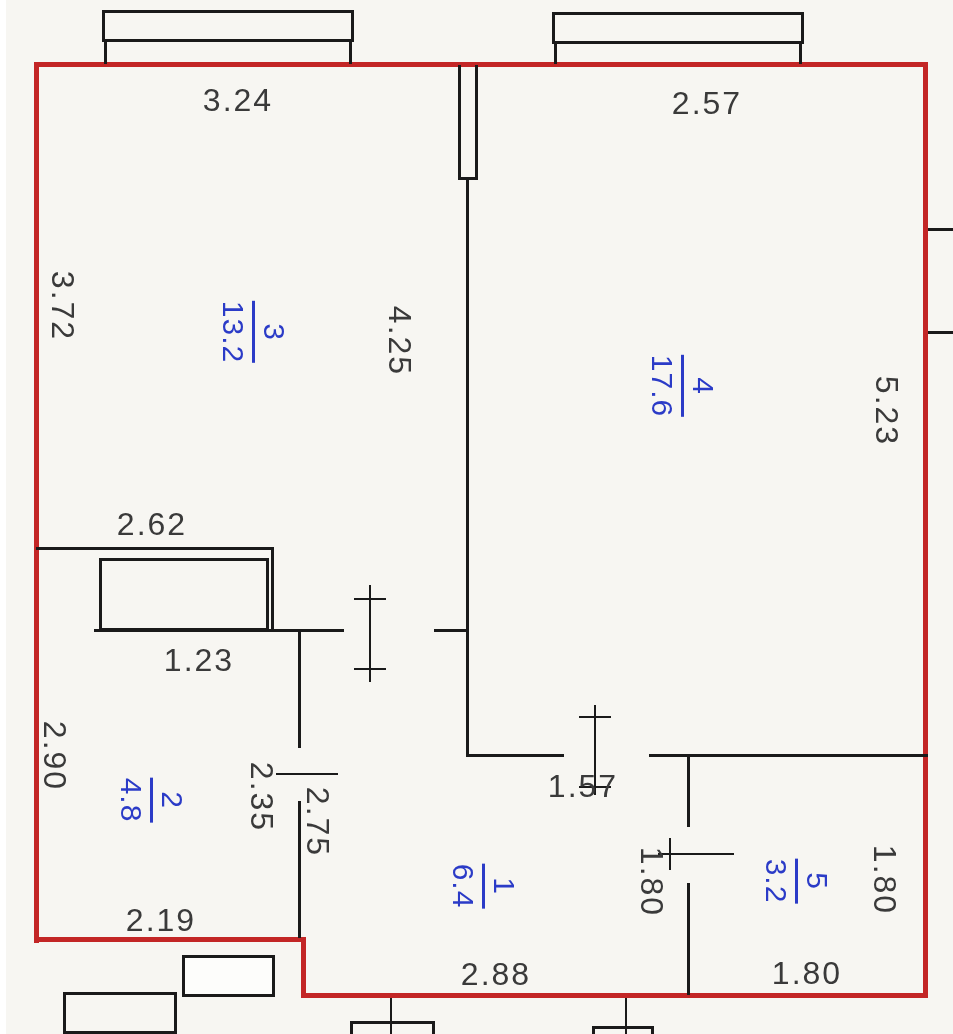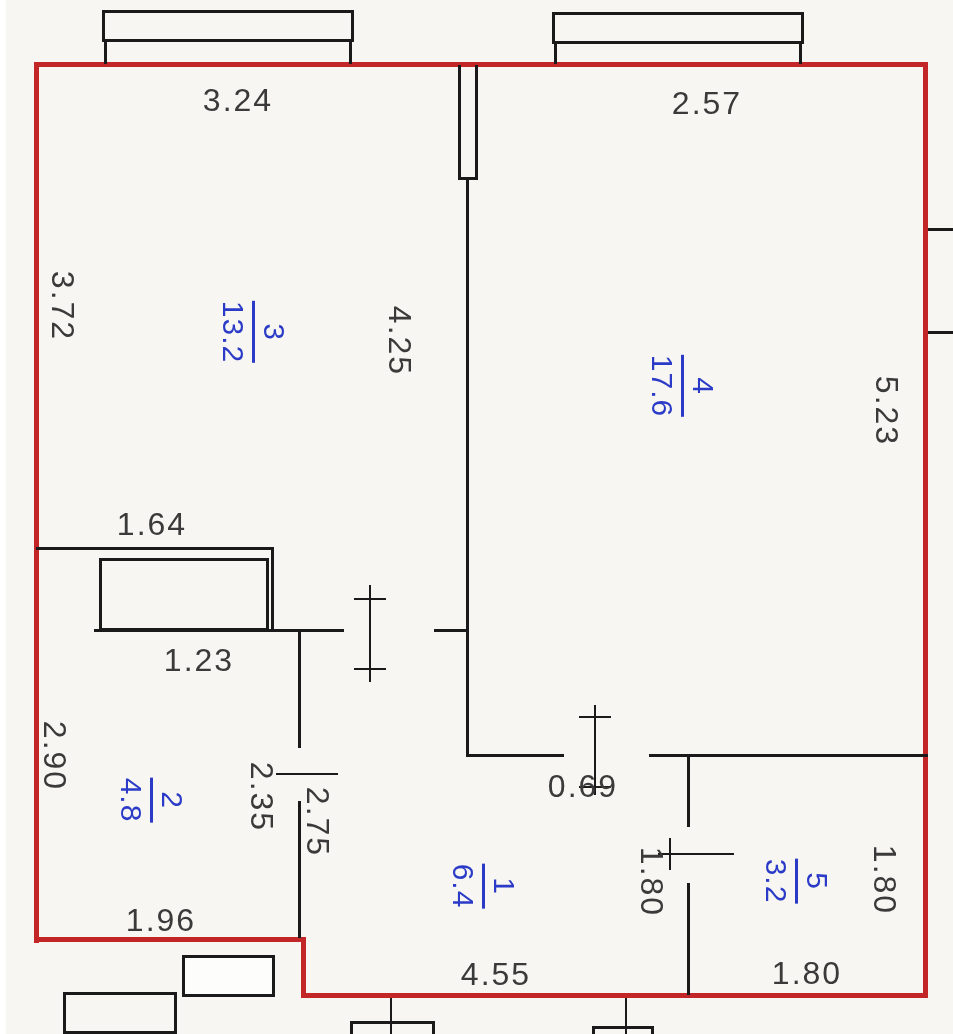--- a/index.html
+++ b/index.html
@@ -90,25 +90,25 @@
 
   <div class="frame" style="left:176px;top:955px;width:93px;height:42px;background:#fdfdfb"></div>
   <div class="frame" style="left:57px;top:992px;width:114px;height:42px"></div>
   <div class="t" style="left:384px;top:998px;width:2px;height:36px"></div>
   <div class="t" style="left:619px;top:998px;width:2px;height:36px"></div>
   <div class="frame" style="left:344px;top:1021px;width:85px;height:20px"></div>
   <div class="frame" style="left:586px;top:1026px;width:62px;height:14px"></div>
 
   <div class="dim" style="left:232px;top:100px">3.24</div>
   <div class="dim" style="left:701px;top:103px">2.57</div>
-  <div class="dim" style="left:146px;top:524px">1.64</div>
+  <div class="dim" style="left:146px;top:524px">2.62</div>
   <div class="dim" style="left:193px;top:660px">1.23</div>
-  <div class="dim" style="left:577px;top:786px">0.69</div>
-  <div class="dim" style="left:155px;top:920px">1.96</div>
-  <div class="dim" style="left:490px;top:974px">4.55</div>
+  <div class="dim" style="left:577px;top:786px">1.57</div>
+  <div class="dim" style="left:155px;top:920px">2.19</div>
+  <div class="dim" style="left:490px;top:974px">2.88</div>
   <div class="dim" style="left:801px;top:973px">1.80</div>
 
   <div class="dim v" style="left:57px;top:306px">3.72</div>
   <div class="dim v" style="left:394px;top:341px">4.25</div>
   <div class="dim v" style="left:881px;top:411px">5.23</div>
   <div class="dim v" style="left:49px;top:756px">2.90</div>
   <div class="dim v" style="left:256px;top:797px">2.35</div>
   <div class="dim v" style="left:312px;top:822px">2.75</div>
   <div class="dim v" style="left:646px;top:882px">1.80</div>
   <div class="dim v" style="left:879px;top:880px">1.80</div>

